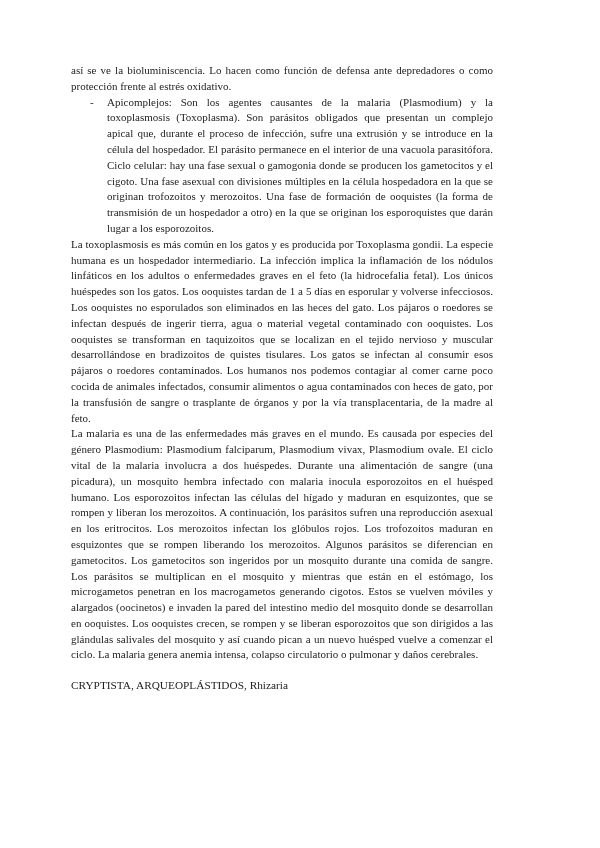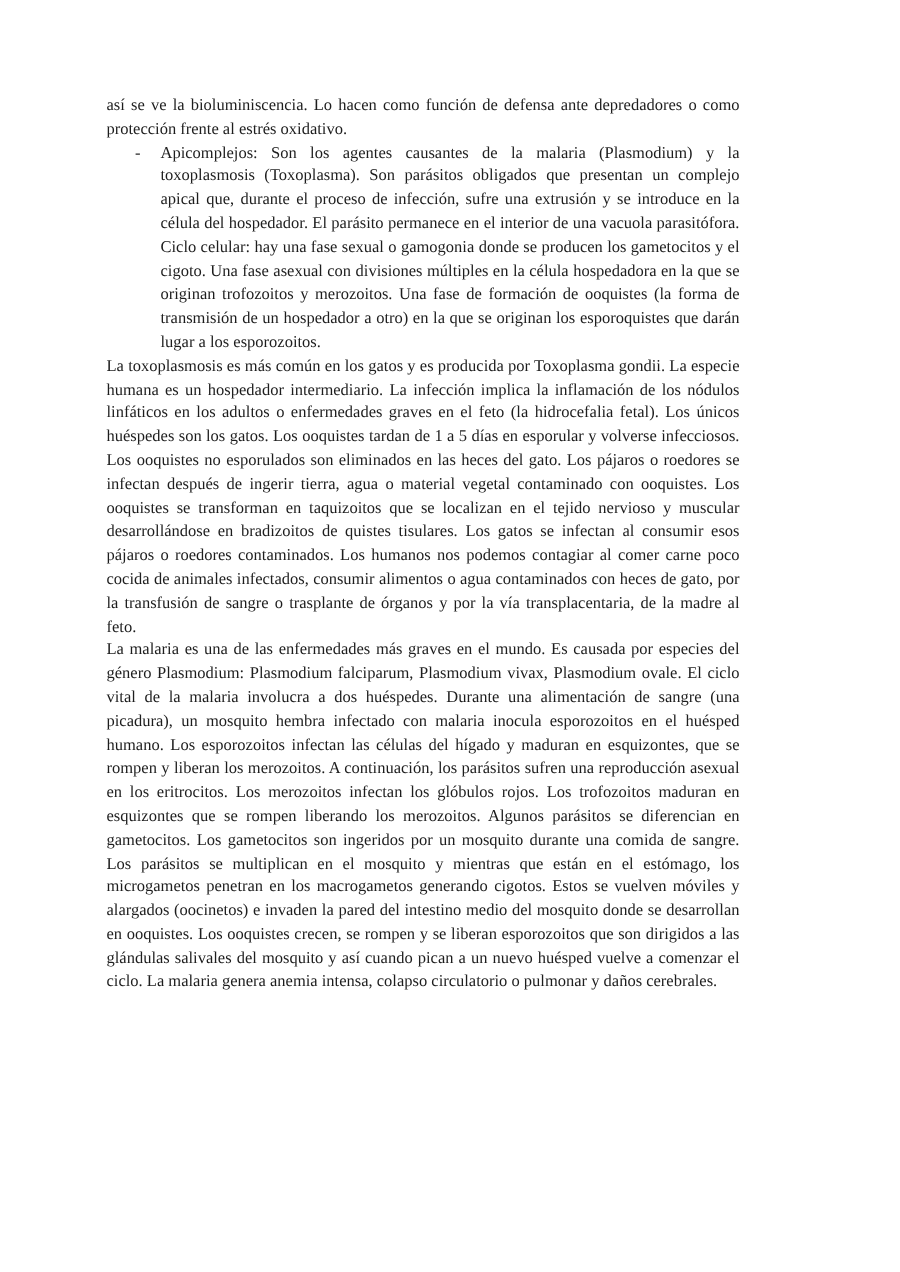--- a/index.html
+++ b/index.html
@@ -37,14 +37,15 @@
 
   <div class="bullet">
     <span class="marker">-</span>
     <p class="para btext"><span>Apicomplejos: Son los agentes causantes de la malaria (</span><span class="it">Plasmodium</span><span>) y la toxoplasmosis (</span><span class="it">Toxoplasma</span><span>). Son parásitos obligados que presentan un complejo apical que, durante el proceso de infección, sufre una extrusión y se introduce en la célula del hospedador. El parásito permanece en el interior de una vacuola parasitófora. Ciclo celular: hay una fase sexual o gamogonia donde se producen los gametocitos y el cigoto. Una fase asexual con divisiones múltiples en la célula hospedadora en la que se originan trofozoitos y merozoitos. Una fase de formación de ooquistes (la forma de transmisión de un hospedador a otro) en la que se originan los esporoquistes que darán lugar a los esporozoitos.</span></p>
   </div>
 
   <p class="para indent"><span>La toxoplasmosis es más común en los gatos y es producida por </span><span class="it">Toxoplasma gondii</span><span>. La especie humana es un hospedador intermediario. La infección implica la inflamación de los nódulos linfáticos en los adultos o enfermedades graves en el feto (la hidrocefalia fetal). Los únicos huéspedes son los gatos. Los ooquistes tardan de 1 a 5 días en esporular y volverse infecciosos. Los ooquistes no esporulados son eliminados en las heces del gato. Los pájaros o roedores se infectan después de ingerir tierra, agua o material vegetal contaminado con ooquistes. Los ooquistes se transforman en taquizoitos que se localizan en el tejido nervioso y muscular desarrollándose en bradizoitos de quistes tisulares. Los gatos se infectan al consumir esos pájaros o roedores contaminados. Los humanos nos podemos contagiar al comer carne poco cocida de animales infectados, consumir alimentos o agua contaminados con heces de gato, por la transfusión de sangre o trasplante de órganos y por la vía transplacentaria, de la madre al feto.</span></p>
 
   <p class="para indent"><span>La malaria es una de las enfermedades más graves en el mundo. Es causada por especies del género </span><span class="it">Plasmodium: Plasmodium falciparum, Plasmodium vivax, Plasmodium ovale</span><span>. El ciclo vital de la malaria involucra a dos huéspedes. Durante una alimentación de sangre (una picadura), un mosquito hembra infectado con malaria inocula esporozoitos en el huésped humano. Los esporozoitos infectan las células del hígado y maduran en esquizontes, que se rompen y liberan los merozoitos. A continuación, los parásitos sufren una reproducción asexual en los eritrocitos. Los merozoitos infectan los glóbulos rojos. Los trofozoitos maduran en esquizontes que se rompen liberando los merozoitos. Algunos parásitos se diferencian en gametocitos. Los gametocitos son ingeridos por un mosquito durante una comida de sangre. Los parásitos se multiplican en el mosquito y mientras que están en el estómago, los microgametos penetran en los macrogametos generando cigotos. Estos se vuelven móviles y alargados (oocinetos) e invaden la pared del intestino medio del mosquito donde se desarrollan en ooquistes. Los ooquistes crecen, se rompen y se liberan esporozoitos que son dirigidos a las glándulas salivales del mosquito y así cuando pican a un nuevo huésped vuelve a comenzar el ciclo. La malaria genera anemia intensa, colapso circulatorio o pulmonar y daños cerebrales.</span></p>
 
+  <h2 class="heading"><span>CRYPTISTA, ARQUEOPLÁSTIDOS, </span><span class="it">Rhizaria</span></h2>
 
 </div>
 
 </body></html>

